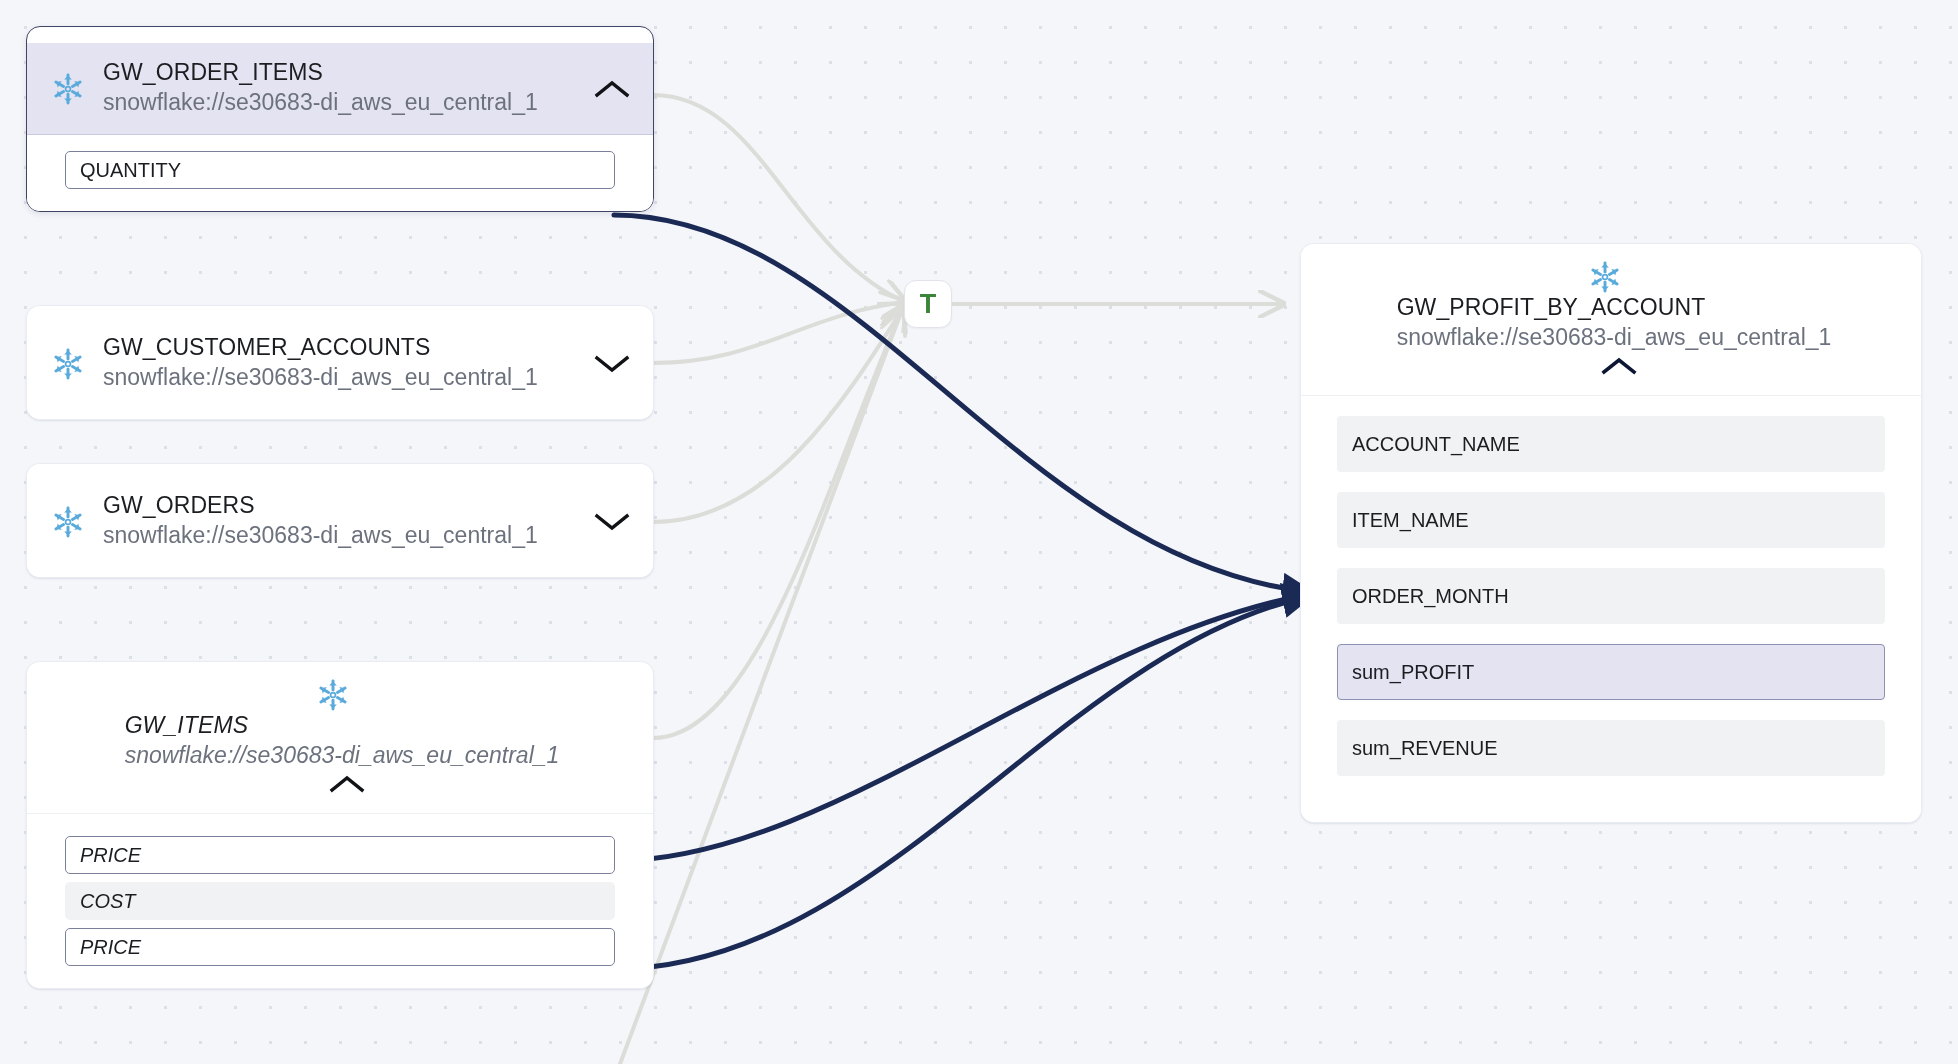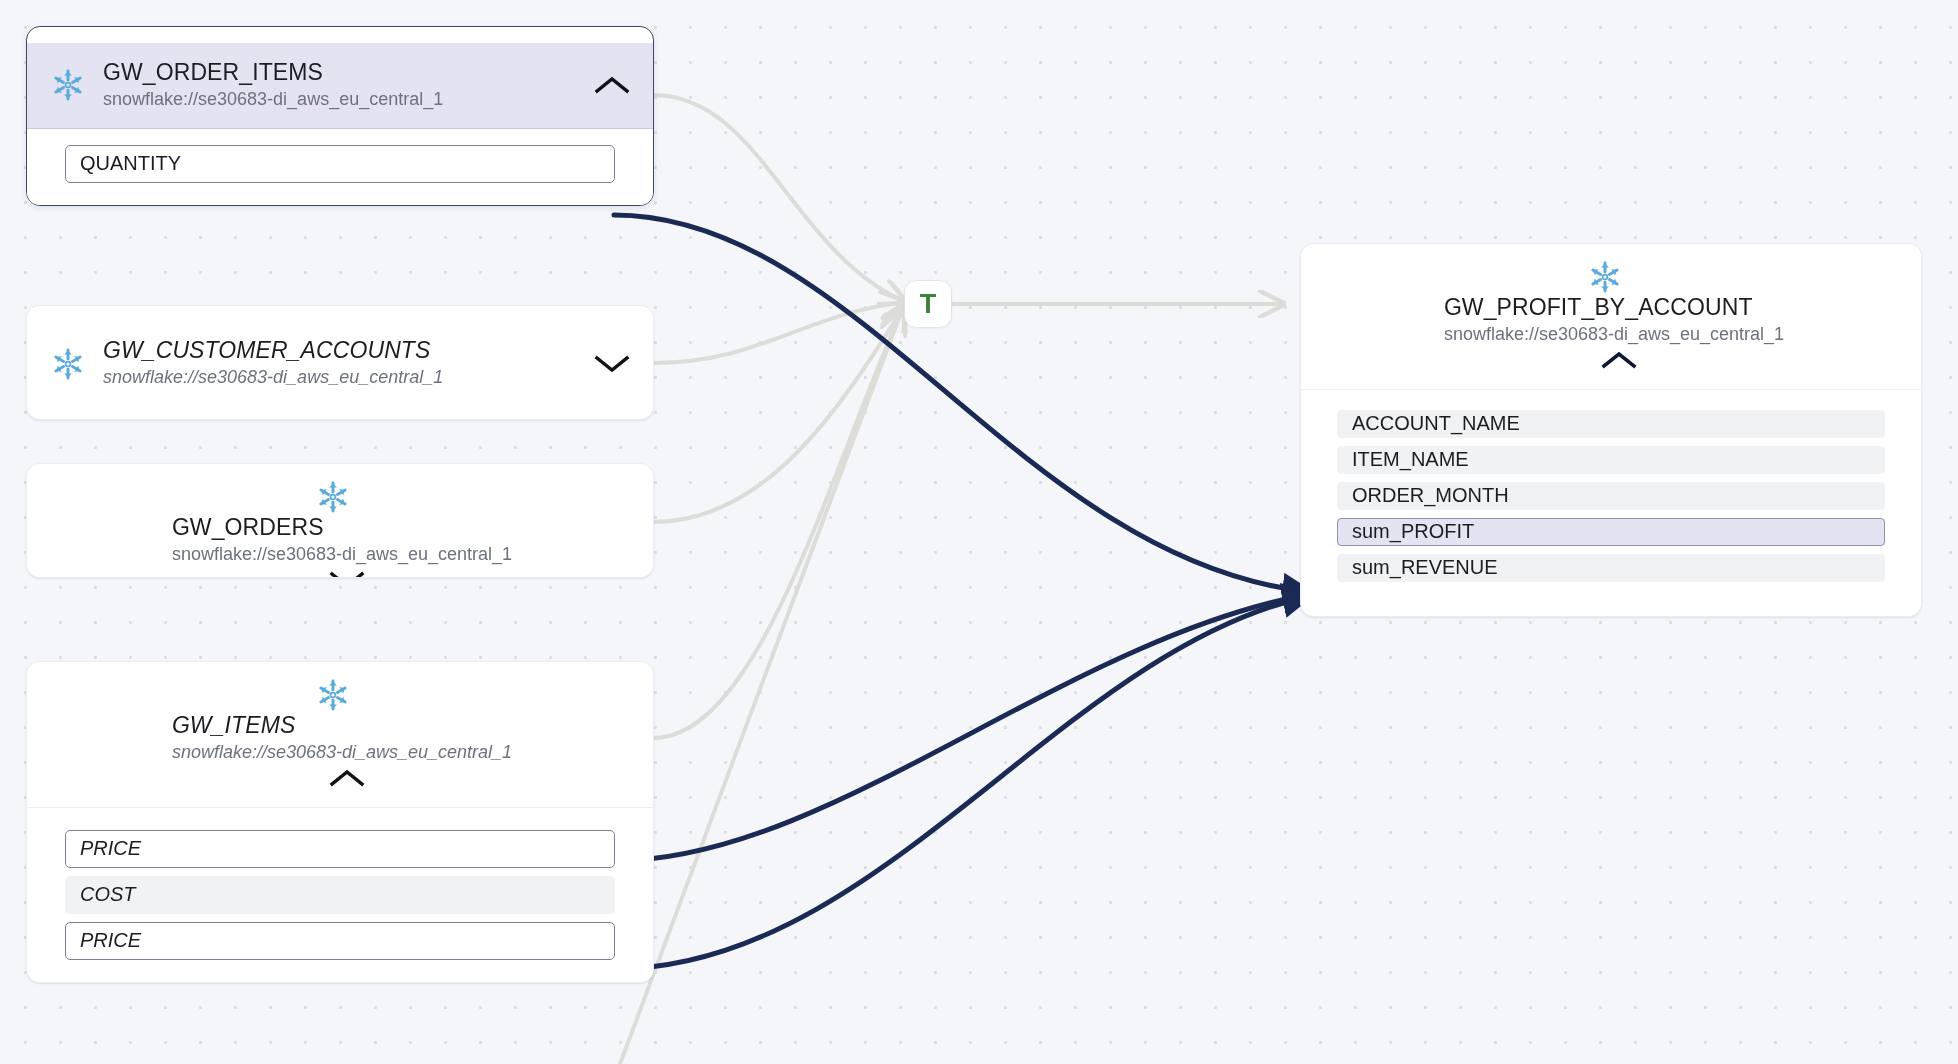--- a/index.html
+++ b/index.html
@@ -77,21 +77,21 @@
     min-width: 0;
   }
   .node-title {
     font-size: 23px;
     color: #1b1d21;
     letter-spacing: 0.1px;
     line-height: 1.18;
     white-space: nowrap;
   }
   .node-subtitle {
-    font-size: 18px;
+    font-size: 23px;
     color: #6c727d;
     line-height: 1.3;
     margin-top: 2px;
     white-space: nowrap;
   }
 
   .chevron {
     flex: 0 0 auto;
     width: 42px;
     height: 26px;
@@ -124,22 +124,22 @@
   }
   .field.highlight {
     background: #e3e3f1;
     border: 1px solid #8d90b5;
     text-align: center;
   }
   .field.last { margin-bottom: 0; }
 
   
   .node-right .field {
-    margin: 0 36px 8px 36px;
-    height: 28px;
+    margin: 0 36px 20px 36px;
+    height: 56px;
     border-radius: 4px;
   }
 
   
   .t-node {
     position: absolute;
     box-sizing: border-box;
     width: 48px;
     height: 48px;
     background: #ffffff;
@@ -222,21 +222,21 @@
       </span>
     </div>
     <div class="node-body">
       <div class="field linked last">
         <span>QUANTITY</span>
       </div>
     </div>
   </div>
 
   <div class="node" style="left:26px; top:305px; width:628px; height:115px;">
-    <div class="node-header" style="height:115px;font-style:italic;">
+    <div class="node-header" style="height:115px;">
       <span class="sf-icon">
         <svg viewBox="0 0 32 32" xmlns="http://www.w3.org/2000/svg">
           <g fill="#5aabdc">
             <rect x="14.6" y="1.5" width="2.8" height="11" rx="1.3"></rect>
             <rect x="14.6" y="19.5" width="2.8" height="11" rx="1.3"></rect>
             <rect x="14.6" y="1.5" width="2.8" height="11" rx="1.3" transform="rotate(60 16 16)"></rect>
             <rect x="14.6" y="19.5" width="2.8" height="11" rx="1.3" transform="rotate(60 16 16)"></rect>
             <rect x="14.6" y="1.5" width="2.8" height="11" rx="1.3" transform="rotate(120 16 16)"></rect>
             <rect x="14.6" y="19.5" width="2.8" height="11" rx="1.3" transform="rotate(120 16 16)"></rect>
             <path d="M16 3.2 l-3.6 3.8 h7.2 z"></path>
@@ -256,21 +256,21 @@
       </span>
       <span class="chevron">
         <svg viewBox="0 0 42 26" xmlns="http://www.w3.org/2000/svg">
           <path d="M6 7 L21 19 L36 7" fill="none" stroke="#111317" stroke-width="3.4" stroke-linecap="square"></path>
         </svg>
       </span>
     </div>
   </div>
 
   <div class="node" style="left:26px; top:463px; width:628px; height:115px;">
-    <div class="node-header" style="height:115px;flex-direction:column;">
+    <div class="node-header" style="height:115px;">
       <span class="sf-icon">
         <svg viewBox="0 0 32 32" xmlns="http://www.w3.org/2000/svg">
           <g fill="#5aabdc">
             <rect x="14.6" y="1.5" width="2.8" height="11" rx="1.3"></rect>
             <rect x="14.6" y="19.5" width="2.8" height="11" rx="1.3"></rect>
             <rect x="14.6" y="1.5" width="2.8" height="11" rx="1.3" transform="rotate(60 16 16)"></rect>
             <rect x="14.6" y="19.5" width="2.8" height="11" rx="1.3" transform="rotate(60 16 16)"></rect>
             <rect x="14.6" y="1.5" width="2.8" height="11" rx="1.3" transform="rotate(120 16 16)"></rect>
             <rect x="14.6" y="19.5" width="2.8" height="11" rx="1.3" transform="rotate(120 16 16)"></rect>
             <path d="M16 3.2 l-3.6 3.8 h7.2 z"></path>

